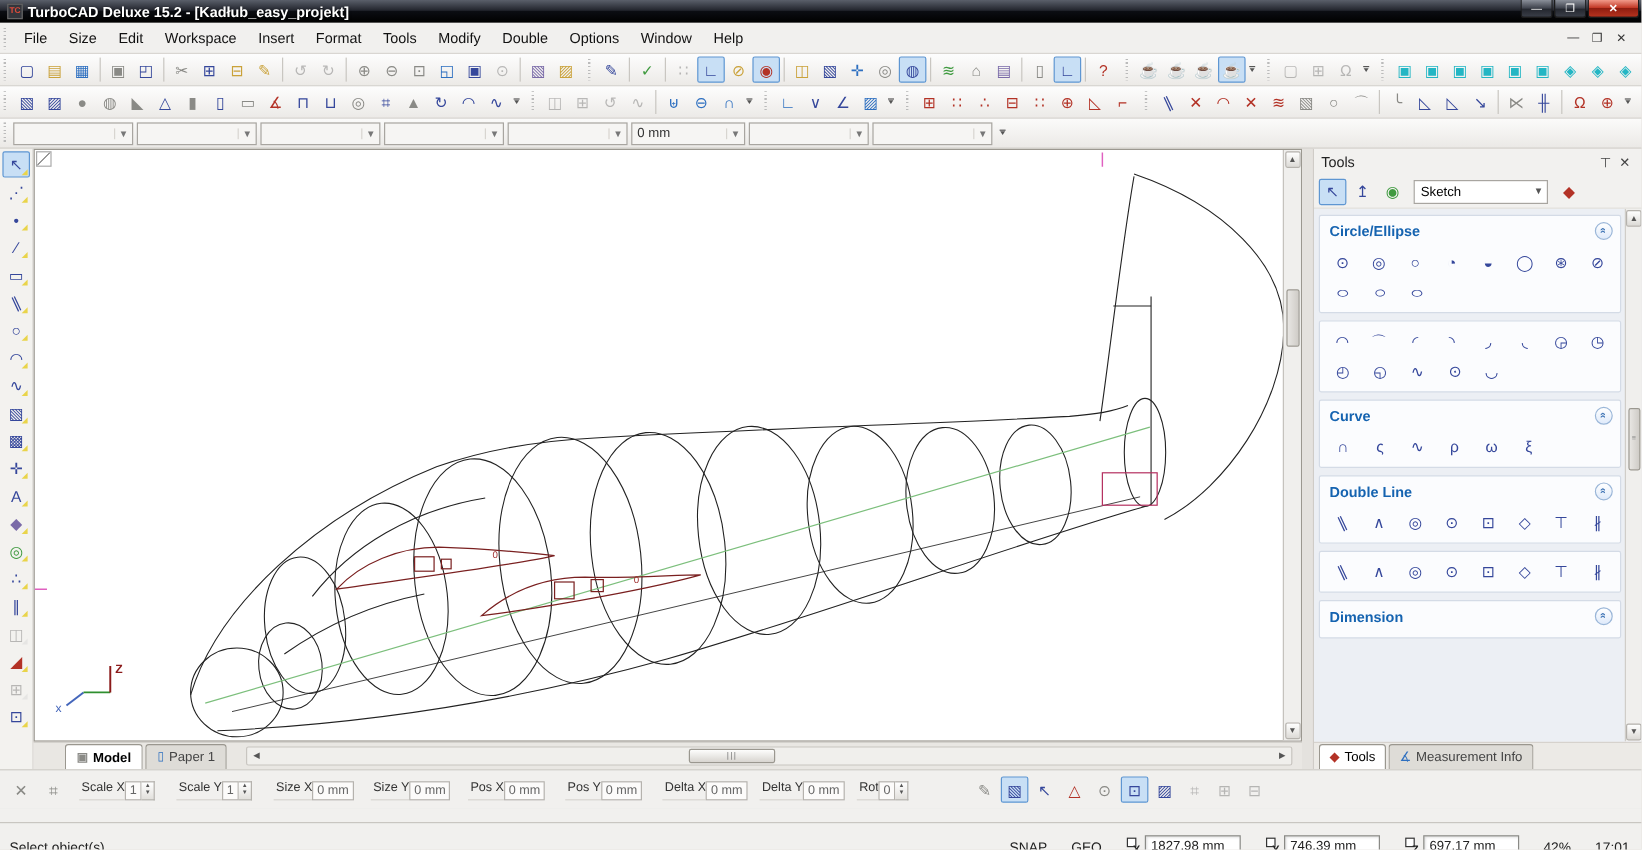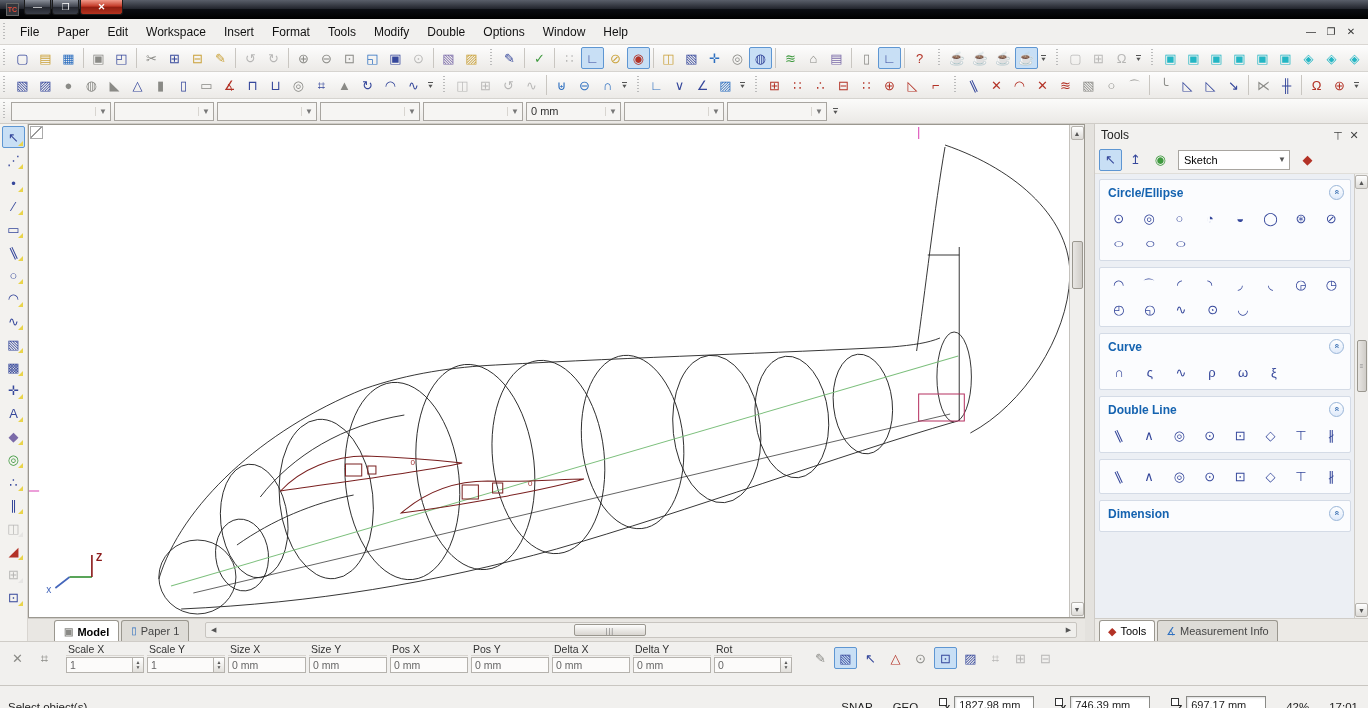--- a/index.html
+++ b/index.html
@@ -87,21 +87,21 @@
   .pscroll{position:absolute;right:0;top:0;bottom:0;width:14px;background:#f0efed;border-left:1px solid #d0cdc8;display:flex;flex-direction:column;align-items:center}
   .pthumb{width:10px;height:52px;margin-top:150px;background:linear-gradient(90deg,#e8e6e3,#cfccc7);border:1px solid #9a978f;border-radius:2px;display:flex;align-items:center;justify-content:center;font-size:6px;color:#888}
   .ptabs{height:23px;display:flex;align-items:flex-end;padding-left:4px;background:#eceae6;border-top:1px solid #d0cdc8}
   .ptab{height:21px;display:flex;align-items:center;gap:4px;padding:0 8px;font-size:11px;border:1px solid #9a978f;border-bottom:none;border-radius:3px 3px 0 0;background:#dedcd7;color:#444;margin-right:2px}
   .ptab.active{background:#fff;color:#000}
   .ptab .g{font-size:11px}
 
   
   .inspector{height:33px;background:#f1f0ee;border-top:1px solid #cfccc7;display:flex;align-items:center;padding-left:6px;flex:none}
   .insico{display:flex;gap:4px;margin-right:10px}
-  .fld{width:78px;margin-right:3px;display:flex;flex-direction:column}
+  .fld{width:78px;margin-right:3px;display:flex;flex-direction:row}
   .fld .lab{font-size:10.5px;color:#333;padding-left:2px;border-bottom:1px solid #d8d5d0}
   .fwrap{display:flex;align-items:center;height:16px;margin-top:1px}
   .fval{flex:1;height:16px;border:1px solid #b5b2ad;background:#fcfbfa;font-size:10.5px;color:#666;padding:1px 3px;white-space:nowrap;overflow:hidden}
   .spin{width:11px;height:16px;border:1px solid #b5b2ad;border-left:none;background:linear-gradient(#fff,#e2e0dc);display:flex;flex-direction:column;align-items:center;justify-content:center;font-size:5px;color:#555;line-height:1.1}
   .irt{display:flex;gap:2px;margin-left:14px}
   .spacer10{height:11px;background:#f1f0ee;flex:none}
 
   
   .statusbar{height:28px;background:#f1f0ee;border-top:1px solid #c9c6c1;display:flex;align-items:flex-end;font-size:11.5px;color:#222;flex:none}
   .smsg{flex:1;padding-left:8px}
@@ -111,32 +111,33 @@
   .axg::before{content:"";position:absolute;left:1px;top:1px;width:6px;height:6px;border:1px solid #333;background:#fff}
   .axg i{position:absolute;right:0;bottom:0;font-style:normal;font-size:9px;font-weight:bold;color:#222}
 </style>
 </head>
 <body>
 
 <div class="win">
 
   <div class="titlebar">
     <span class="appicon">TC</span>
+    <span class="t-title">TurboCAD Deluxe 15.2 - [Kadłub_easy_projekt]</span>
     <div class="winbtns" id="winbtns">
         <div class="wbtn">—</div>
         <div class="wbtn">❐</div>
         <div class="wbtn close">✕</div>
       </div>
   </div>
 
   <div class="menubar">
     <span class="grip"></span>
     <div id="menus" style="display:flex">
         <span class="menu-item">File</span>
-        <span class="menu-item">Paper</span>
+        <span class="menu-item">Size</span>
         <span class="menu-item">Edit</span>
         <span class="menu-item">Workspace</span>
         <span class="menu-item">Insert</span>
         <span class="menu-item">Format</span>
         <span class="menu-item">Tools</span>
         <span class="menu-item">Modify</span>
         <span class="menu-item">Double</span>
         <span class="menu-item">Options</span>
         <span class="menu-item">Window</span>
         <span class="menu-item">Help</span>

